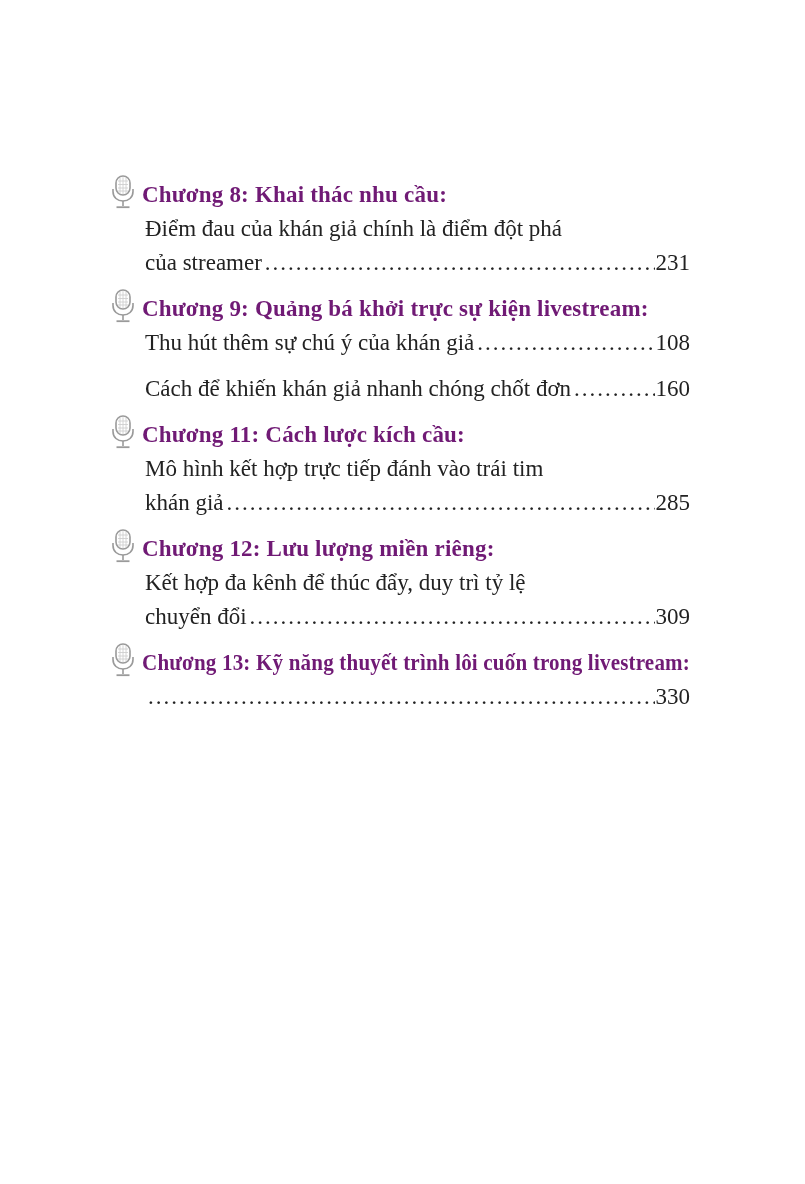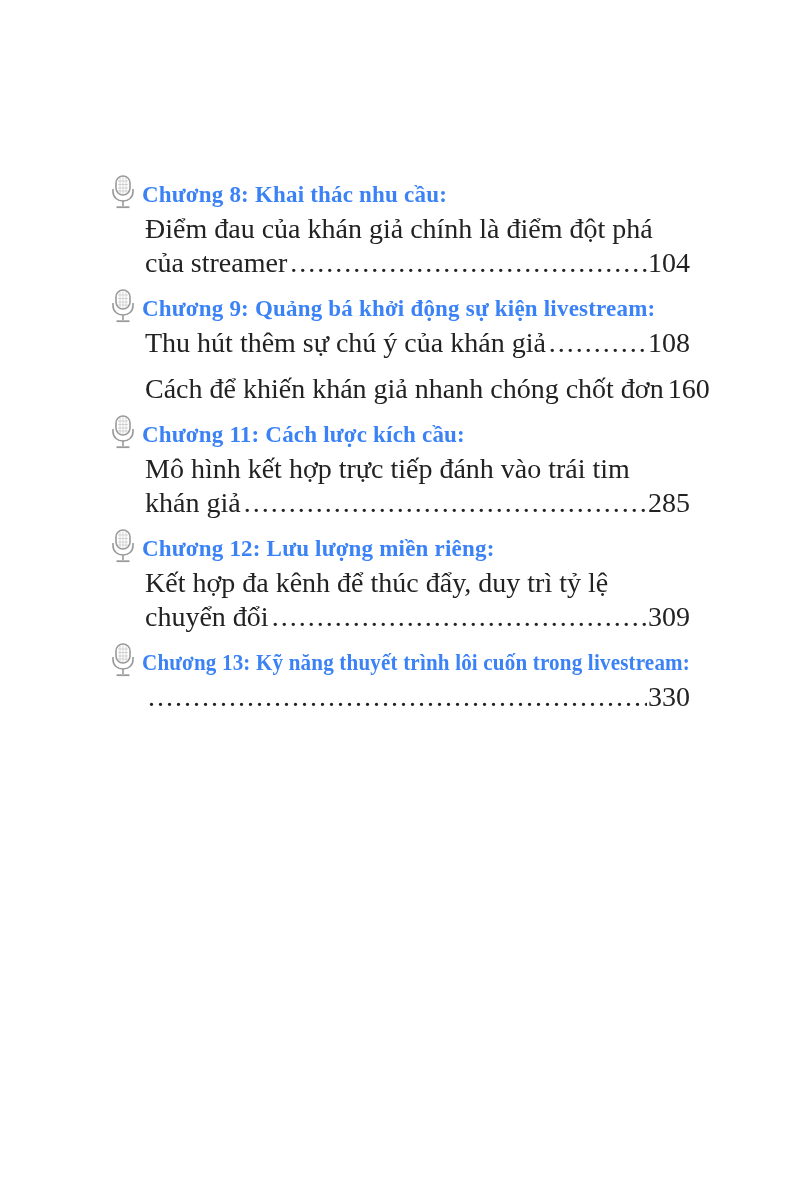--- a/index.html
+++ b/index.html
@@ -29,36 +29,36 @@
   .entry {
     position: relative;
     margin-bottom: 12px;
   }
   .heading-row {
     position: relative;
     font-weight: bold;
     font-size: 23px;
     line-height: 34px;
     white-space: nowrap;
-    color: #3b82f6;
+    color: #701a75;
   }
   .heading-text {
     display: inline-block;
     letter-spacing: 0.2px;
   }
   .mic {
     position: absolute;
     left: -30px;
     top: -3px;
     width: 22px;
     height: 34px;
   }
   .mic svg { display: block; }
   .line {
-    font-size: 28px;
+    font-size: 23px;
     line-height: 34px;
     padding-left: 3px;
     color: #222222;
   }
   .leader-row {
     display: flex;
     align-items: center;
   }
   .line-text { white-space: nowrap; }
   .dots {
@@ -87,37 +87,37 @@
           <line x1="11" y1="26" x2="11" y2="31" stroke="#9a9a9a" stroke-width="1.6"></line>
           <line x1="4.5" y1="32.2" x2="17.5" y2="32.2" stroke="#9a9a9a" stroke-width="1.8"></line>
         </svg>
       </span>
       <span class="heading-text">Chương 8: Khai thác nhu cầu:</span>
     </div>
   <div class="line">Điểm đau của khán giả chính là điểm đột phá</div>
         <div class="line leader-row">
           <span class="line-text">của streamer</span>
           <span class="dots">........................................................................................................................................................................................................</span>
-          <span class="pagenum">104</span>
+          <span class="pagenum">231</span>
         </div>
       </section>
 
   <section class="entry">
     <div class="heading-row">
       <span class="mic">
         <svg width="22" height="34" viewBox="0 0 22 34" xmlns="http://www.w3.org/2000/svg">
           <rect x="4" y="1" width="14" height="19" rx="7" fill="#ffffff" stroke="#9a9a9a" stroke-width="1.6"></rect>
           <path d="M6 6 h10 M6 9.5 h10 M6 13 h10 M6 16 h10" stroke="#cfcfcf" stroke-width="0.9" fill="none"></path>
           <path d="M8 3 v15.5 M11 2.2 v16.8 M14 3 v15.5" stroke="#cfcfcf" stroke-width="0.9" fill="none"></path>
           <path d="M1 14 v2.5 c0 6 4.5 9.5 10 9.5 s10 -3.5 10 -9.5 V14" fill="none" stroke="#9a9a9a" stroke-width="1.6"></path>
           <line x1="11" y1="26" x2="11" y2="31" stroke="#9a9a9a" stroke-width="1.6"></line>
           <line x1="4.5" y1="32.2" x2="17.5" y2="32.2" stroke="#9a9a9a" stroke-width="1.8"></line>
         </svg>
       </span>
-      <span class="heading-text">Chương 9: Quảng bá khởi động sự kiện livestream:</span>
+      <span class="heading-text">Chương 9: Quảng bá khởi trực sự kiện livestream:</span>
     </div>
   <div class="line leader-row">
           <span class="line-text">Thu hút thêm sự chú ý của khán giả</span>
           <span class="dots">........................................................................................................................................................................................................</span>
           <span class="pagenum">108</span>
         </div>
       </section>
 
   <section class="entry">
   <div class="line leader-row">

